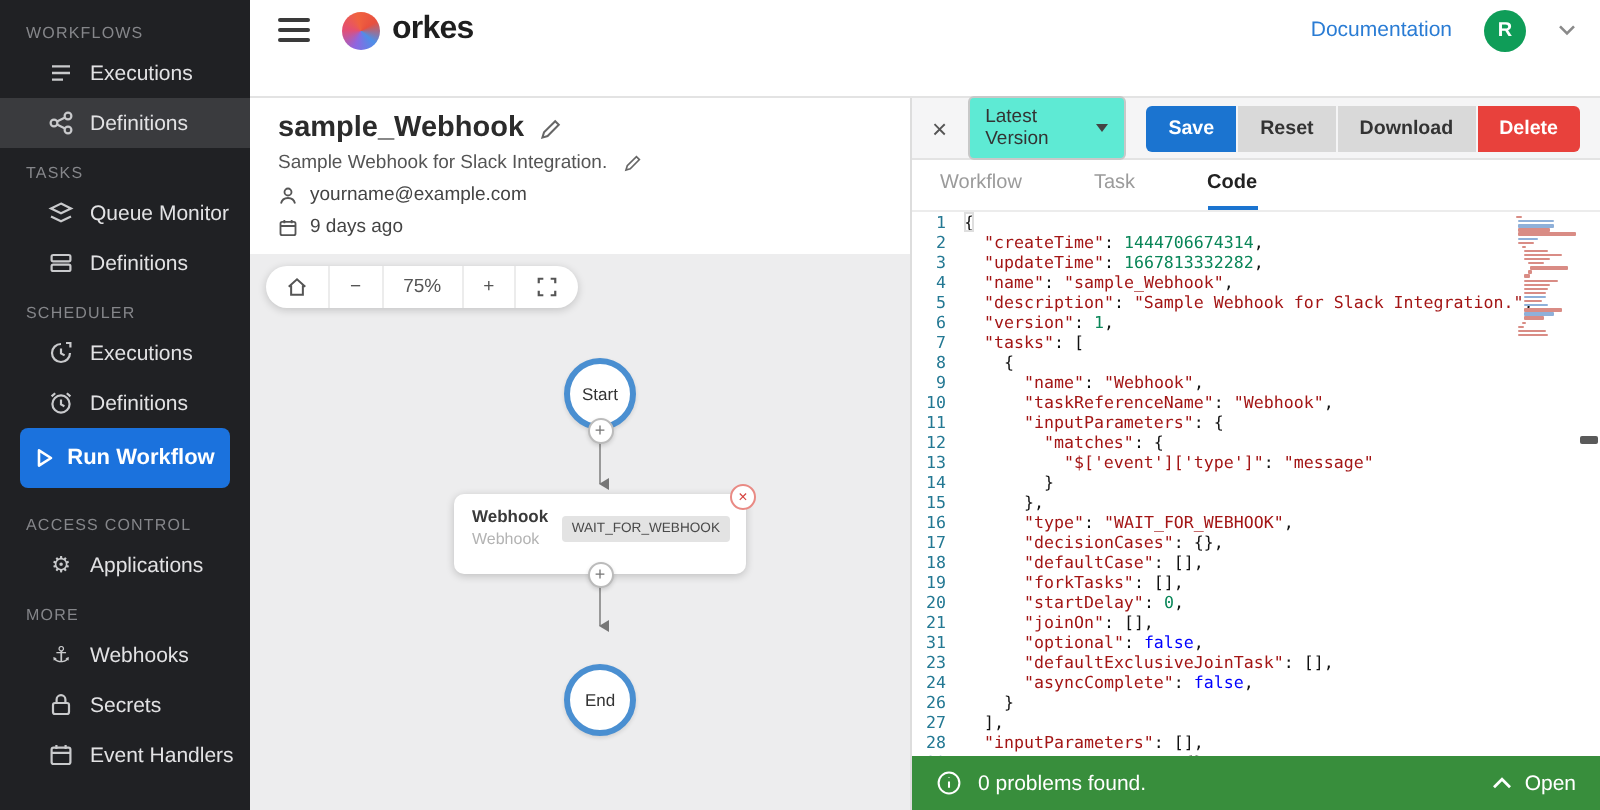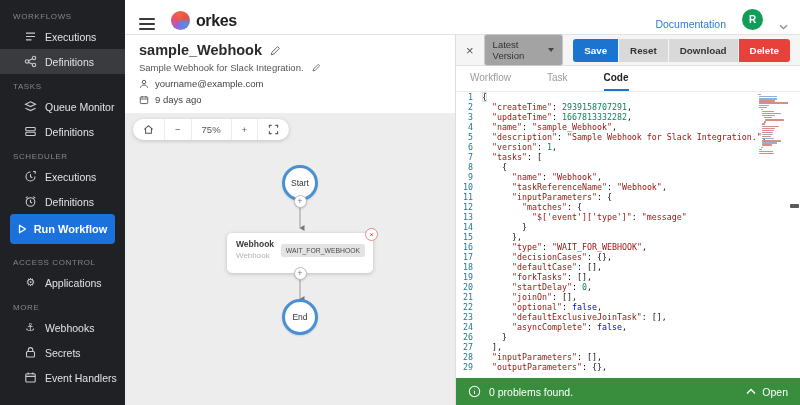--- a/index.html
+++ b/index.html
@@ -12,21 +12,21 @@
   .sec-title { font-size:8px; letter-spacing:.6px; color:#85868a; padding:8px 13px 3px; }
   .s-item { display:flex; align-items:center; gap:8px; padding:6px 24px; font-size:10.5px; color:#e2e2e4; cursor:pointer; white-space:nowrap; }
   .s-item.active { background:#3a3b3e; }
   .s-item .ic { width:13px; height:13px; display:flex; align-items:center; justify-content:center; color:#c9cacc; flex:none; }
   .s-item .ic svg { display:block; }
   .uni { font-family:"DejaVu Sans", sans-serif; font-size:11px; line-height:1; color:#c9cacc; }
   .run-btn { margin:0 10px 6px; background:#1b72dd; border:none; border-radius:4px; color:#fff; font-size:11px; font-weight:700; padding:9px 0; display:flex; align-items:center; justify-content:center; gap:7px; cursor:pointer; font-family:inherit; }
 
   
   .main { flex:1; display:flex; flex-direction:column; min-width:0; }
-  .topbar { height:35px; min-height:32px; background:#fff; border-bottom:1px solid #e3e3e3; display:flex; align-items:flex-end; padding:0 12px 4px 14px; gap:16px; }
+  .topbar { height:49px; min-height:32px; background:#fff; border-bottom:1px solid #e3e3e3; display:flex; align-items:center; padding:0 12px 18px 14px; gap:16px; }
   .burger { width:16px; display:flex; flex-direction:column; gap:3px; cursor:pointer; }
   .burger i { height:2px; background:#3a3a3a; border-radius:1px; }
   .logo { display:flex; align-items:center; gap:6px; }
   .logo-mark { width:19px; height:19px; border-radius:50%; background:conic-gradient(from 130deg,#4d8fe8,#8f66e0,#e34e74,#f0623f,#e8503f,#4d8fe8); }
   .logo-text { font-size:16px; font-weight:700; color:#1e1e1e; letter-spacing:-.4px; }
   .topbar .spacer { flex:1; }
   .doc-link { font-size:10.5px; color:#2a7cd4; cursor:pointer; }
   .avatar { width:21px; height:21px; border-radius:50%; background:#0f9d58; color:#fff; font-size:10px; font-weight:700; display:flex; align-items:center; justify-content:center; cursor:pointer; }
 
   .content { flex:1; display:flex; min-height:0; }
@@ -52,21 +52,21 @@
   .task-title { font-size:8.5px; font-weight:700; color:#3a3a3a; }
   .task-sub { font-size:8px; color:#b3b3b3; margin-top:2px; }
   .task-badge { position:absolute; right:8px; top:11px; background:#e3e3e3; color:#4a4a4a; font-size:6.8px; padding:3px 5px; border-radius:2px; }
   .task-x { position:absolute; right:-5px; top:-5px; width:13px; height:13px; border-radius:50%; background:#fff; border:1px solid #e98a84; color:#d64540; font-size:8px; line-height:11px; text-align:center; cursor:pointer; }
   .plus-dot { position:absolute; width:13px; height:13px; border-radius:50%; background:#fff; border:1px solid #bbb; color:#777; font-size:9px; line-height:10px; text-align:center; box-shadow:0 1px 2px rgba(0,0,0,.15); cursor:pointer; }
 
   
   .panel { flex:1; display:flex; flex-direction:column; border-left:1px solid #ddd; min-width:0; background:#fff; }
   .actionbar { height:31px; min-height:31px; background:#f5f5f6; border-bottom:1px solid #e3e3e3; display:flex; align-items:center; padding:0 10px; gap:10px; }
   .close-x { font-size:13px; color:#555; cursor:pointer; line-height:1; }
-  .ver-select { background:#a3a3a3; border:1px solid #c8c8c8; border-radius:3px; padding:4px 8px; font-size:9.5px; color:#333; display:flex; align-items:center; gap:7px; cursor:pointer; }
+  .ver-select { background:#5eead4; border:1px solid #c8c8c8; border-radius:3px; padding:4px 8px; font-size:9.5px; color:#333; display:flex; align-items:center; gap:7px; cursor:pointer; }
   .caret-down { width:0; height:0; border-left:3.5px solid transparent; border-right:3.5px solid transparent; border-top:4px solid #444; }
   .btn-group { display:flex; }
   .pbtn { border:none; font-family:inherit; font-size:9.8px; font-weight:700; padding:6px 11px; cursor:pointer; margin-left:1px; }
   .pbtn.save { background:#1b74d0; color:#fff; border-radius:3px 0 0 3px; margin-left:0; }
   .pbtn.gray { background:#d9d9d9; color:#333; }
   .pbtn.delete { background:#e8413c; color:#fff; border-radius:0 3px 3px 0; }
 
   .tabs { height:26px; min-height:26px; background:#fff; border-bottom:1px solid #ececec; display:flex; align-items:stretch; padding-left:14px; gap:36px; }
   .tab { display:flex; align-items:center; font-size:10px; color:#9b9b9b; cursor:pointer; border-bottom:2.5px solid transparent; }
   .tab.active { color:#222; font-weight:700; border-bottom-color:#1b74d0; }
@@ -293,21 +293,21 @@
 
           <div class="task-card">
             <div class="task-title">Webhook</div>
             <div class="task-sub">Webhook</div>
             <div class="task-badge">WAIT_FOR_WEBHOOK</div>
             <div class="task-x">×</div>
           </div>
 
           <div class="plus-dot" style="left:168.5px; top:153.5px;"><span>+</span></div>
 
-          <div class="node-circle" style="left:157px; top:186px;">
+          <div class="node-circle" style="left:157px; top:205px;">
               <span>End</span>
             </div>
         </div>
       </section>
 
       <section class="panel">
         <div class="actionbar">
           <span class="close-x">×</span>
           <div class="ver-select">
             <span>Latest Version</span>
@@ -323,41 +323,41 @@
 
         <div class="tabs">
           <div class="tab">Workflow</div>
           <div class="tab">Task</div>
           <div class="tab active">Code</div>
         </div>
 
         <div class="editor">
           <div>
               <div class="crow cur"><span class="gut">1</span><span class="code">{</span></div>
-              <div class="crow"><span class="gut">2</span><span class="code">  <span class="t-str">"createTime"</span>: <span class="t-num">2939158707291</span>,</span></div>
+              <div class="crow"><span class="gut">2</span><span class="code">  <span class="t-str">"createTime"</span>: <span class="t-num">1444706674314</span>,</span></div>
               <div class="crow"><span class="gut">3</span><span class="code">  <span class="t-str">"updateTime"</span>: <span class="t-num">1667813332282</span>,</span></div>
               <div class="crow"><span class="gut">4</span><span class="code">  <span class="t-str">"name"</span>: <span class="t-str">"sample_Webhook"</span>,</span></div>
               <div class="crow"><span class="gut">5</span><span class="code">  <span class="t-str">"description"</span>: <span class="t-str">"Sample Webhook for Slack Integration."</span>,</span></div>
               <div class="crow"><span class="gut">6</span><span class="code">  <span class="t-str">"version"</span>: <span class="t-num">1</span>,</span></div>
               <div class="crow"><span class="gut">7</span><span class="code">  <span class="t-str">"tasks"</span>: [</span></div>
               <div class="crow"><span class="gut">8</span><span class="code">    {</span></div>
               <div class="crow"><span class="gut">9</span><span class="code">      <span class="t-str">"name"</span>: <span class="t-str">"Webhook"</span>,</span></div>
               <div class="crow"><span class="gut">10</span><span class="code">      <span class="t-str">"taskReferenceName"</span>: <span class="t-str">"Webhook"</span>,</span></div>
               <div class="crow"><span class="gut">11</span><span class="code">      <span class="t-str">"inputParameters"</span>: {</span></div>
               <div class="crow"><span class="gut">12</span><span class="code">        <span class="t-str">"matches"</span>: {</span></div>
               <div class="crow"><span class="gut">13</span><span class="code">          <span class="t-str">"$['event']['type']"</span>: <span class="t-str">"message"</span></span></div>
               <div class="crow"><span class="gut">14</span><span class="code">        }</span></div>
               <div class="crow"><span class="gut">15</span><span class="code">      },</span></div>
               <div class="crow"><span class="gut">16</span><span class="code">      <span class="t-str">"type"</span>: <span class="t-str">"WAIT_FOR_WEBHOOK"</span>,</span></div>
               <div class="crow"><span class="gut">17</span><span class="code">      <span class="t-str">"decisionCases"</span>: {},</span></div>
               <div class="crow"><span class="gut">18</span><span class="code">      <span class="t-str">"defaultCase"</span>: [],</span></div>
               <div class="crow"><span class="gut">19</span><span class="code">      <span class="t-str">"forkTasks"</span>: [],</span></div>
               <div class="crow"><span class="gut">20</span><span class="code">      <span class="t-str">"startDelay"</span>: <span class="t-num">0</span>,</span></div>
               <div class="crow"><span class="gut">21</span><span class="code">      <span class="t-str">"joinOn"</span>: [],</span></div>
-              <div class="crow"><span class="gut">22</span><span class="code">      <span class="t-str">"optional"</span>: <span class="t-bool">false</span>,</span></div>
+              <div class="crow"><span class="gut">31</span><span class="code">      <span class="t-str">"optional"</span>: <span class="t-bool">false</span>,</span></div>
               <div class="crow"><span class="gut">23</span><span class="code">      <span class="t-str">"defaultExclusiveJoinTask"</span>: [],</span></div>
               <div class="crow"><span class="gut">24</span><span class="code">      <span class="t-str">"asyncComplete"</span>: <span class="t-bool">false</span>,</span></div>
               <div class="crow"><span class="gut">26</span><span class="code">    }</span></div>
               <div class="crow"><span class="gut">27</span><span class="code">  ],</span></div>
               <div class="crow"><span class="gut">28</span><span class="code">  <span class="t-str">"inputParameters"</span>: [],</span></div>
               <div class="crow"><span class="gut">29</span><span class="code">  <span class="t-str">"outputParameters"</span>: {},</span></div>
             </div>
           <div class="minimap">
               <div class="mbar" style="top: 0px; left: 0px; width: 2.55px;"></div>
               <div class="mbar b" style="top: 2.1px; left: 1.4px; width: 17.4px;"></div>

